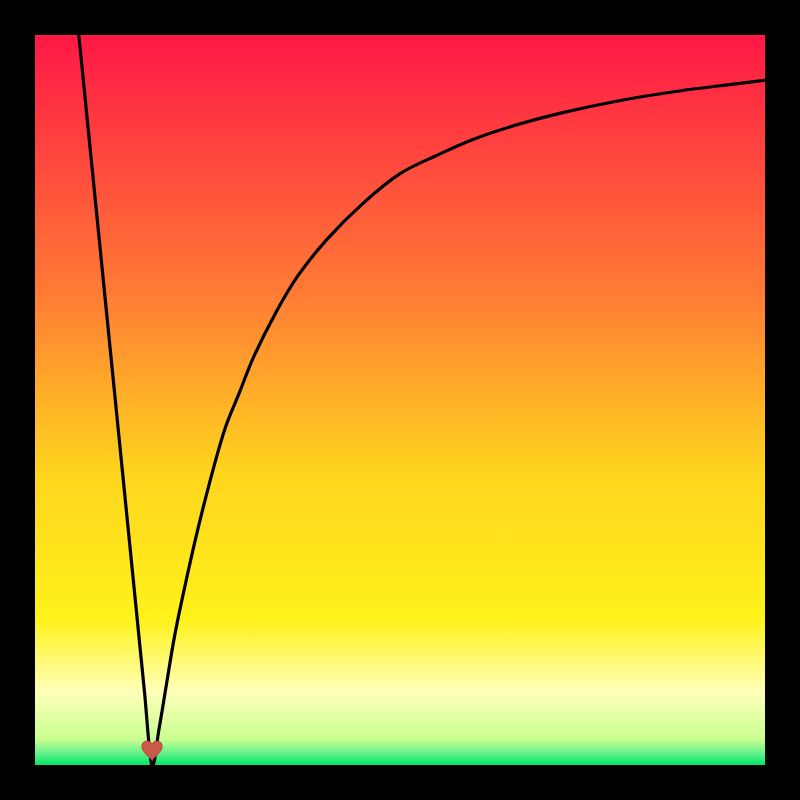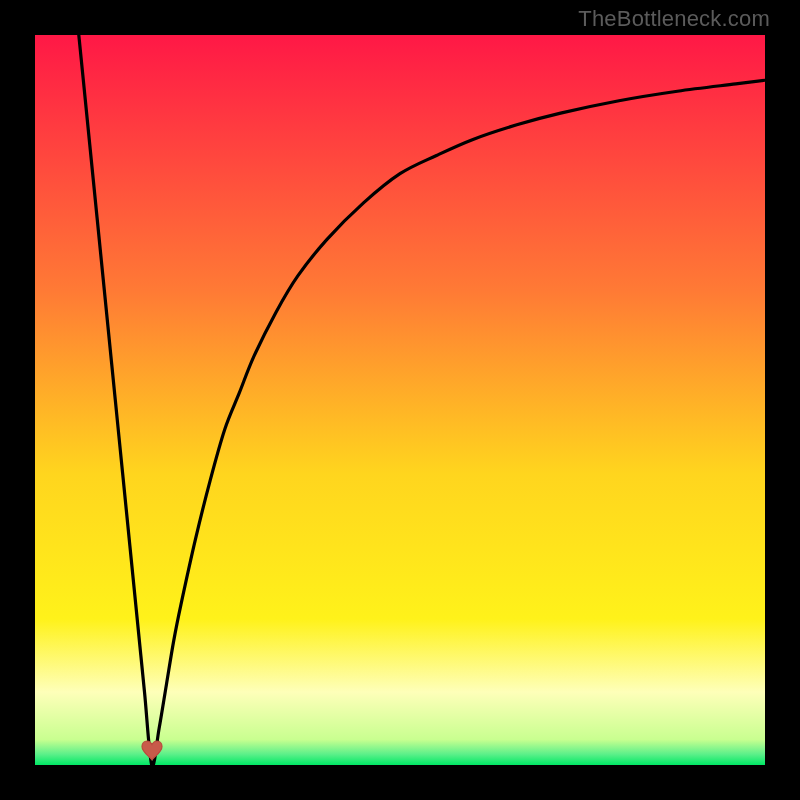--- a/index.html
+++ b/index.html
@@ -81,14 +81,13 @@
 
     <svg class="curve" viewBox="0 0 730 730" preserveAspectRatio="none">
       <path id="curve-path" fill="none" stroke-width="3.2" stroke-linejoin="round" stroke-linecap="round" d="M 43.8 0 C 45.016666666666666 12.166666666666666 48.66666666666667 48.66666666666667 51.1 73 C 53.53333333333333 97.33333333333333 55.96666666666667 121.66666666666666 58.4 146 C 60.83333333333333 170.33333333333334 63.266666666666666 194.6666666666667 65.7 219.00000000000006 C 68.13333333333334 243.3333333333334 70.56666666666666 267.6666666666667 73 292 C 75.43333333333334 316.3333333333333 77.86666666666666 340.6666666666667 80.3 365 C 82.73333333333333 389.3333333333333 85.16666666666666 413.6666666666667 87.6 438 C 90.03333333333333 462.3333333333333 92.46666666666667 486.6666666666667 94.9 511 C 97.33333333333334 535.3333333333334 99.76666666666667 559.6666666666666 102.2 584 C 104.63333333333334 608.3333333333334 107.06666666666666 632.6666666666666 109.5 657 C 111.93333333333334 681.3333333333334 114.36666666666666 723.9166666666666 116.8 730 C 119.23333333333333 736.0833333333334 121.66666666666667 706.8833333333333 124.10000000000001 693.5 C 126.53333333333335 680.1166666666667 128.96666666666667 664.3000000000001 131.4 649.7 C 133.83333333333334 635.1 136.26666666666665 619.2833333333333 138.7 605.9 C 141.13333333333333 592.5166666666667 142.35 586.4333333333333 146 569.4 C 149.65 552.3666666666667 155.73333333333332 524.3833333333333 160.6 503.7 C 165.46666666666667 483.01666666666665 170.33333333333331 463.55 175.2 445.3 C 180.06666666666666 427.05 184.93333333333334 408.8 189.8 394.2 C 194.66666666666669 379.59999999999997 199.53333333333333 369.8666666666667 204.4 357.7 C 209.26666666666668 345.5333333333333 212.91666666666666 334.5833333333333 219 321.2 C 225.08333333333334 307.81666666666666 233.6 290.7833333333333 240.9 277.4 C 248.20000000000002 264.01666666666665 254.28333333333336 253.06666666666663 262.8 240.89999999999998 C 271.31666666666666 228.73333333333332 281.05 216.56666666666663 292 204.39999999999998 C 302.95 192.23333333333332 316.3333333333333 178.85 328.5 167.89999999999998 C 340.6666666666667 156.94999999999996 352.8333333333333 146.60833333333326 365 138.69999999999993 C 377.1666666666667 130.7916666666666 389.33333333333337 126.16833333333336 401.50000000000006 120.45000000000005 C 413.66666666666674 114.73166666666673 424.6166666666667 109.5 438 104.38999999999999 C 451.3833333333333 99.27999999999997 467.2 94.16999999999996 481.8 89.78999999999996 C 496.40000000000003 85.40999999999997 508.5666666666667 82.12500000000001 525.6 78.11000000000001 C 542.6333333333333 74.09500000000001 564.5333333333333 69.34999999999992 584 65.69999999999993 C 603.4666666666667 62.04999999999993 622.9333333333333 59.00833333333335 642.4 56.210000000000036 C 661.8666666666667 53.411666666666726 686.1999999999999 50.73500000000009 700.8 48.91000000000008 C 715.4 47.08500000000007 725.1333333333333 45.86833333333334 730 45.25999999999999" stroke="#000000"></path>
     </svg>
 
     <svg class="marker" id="marker-svg" viewBox="0 0 28 24" style="left: 116.8px; top: 715.4px;">
       <path id="marker-path" d="M14 22 C11 18 4 14 4 8.5 C4 5 6.5 3 9 3 C11.2 3 13 4.6 14 6.5 C15 4.6 16.8 3 19 3 C21.5 3 24 5 24 8.5 C24 14 17 18 14 22 Z" stroke-width="1.2" fill="#c85a4a" stroke="#b94b3c"></path>
     </svg>
   </div>
 
-  <div class="watermark">TheBottleneck.com</div>
 </div>
 
 </body></html>

